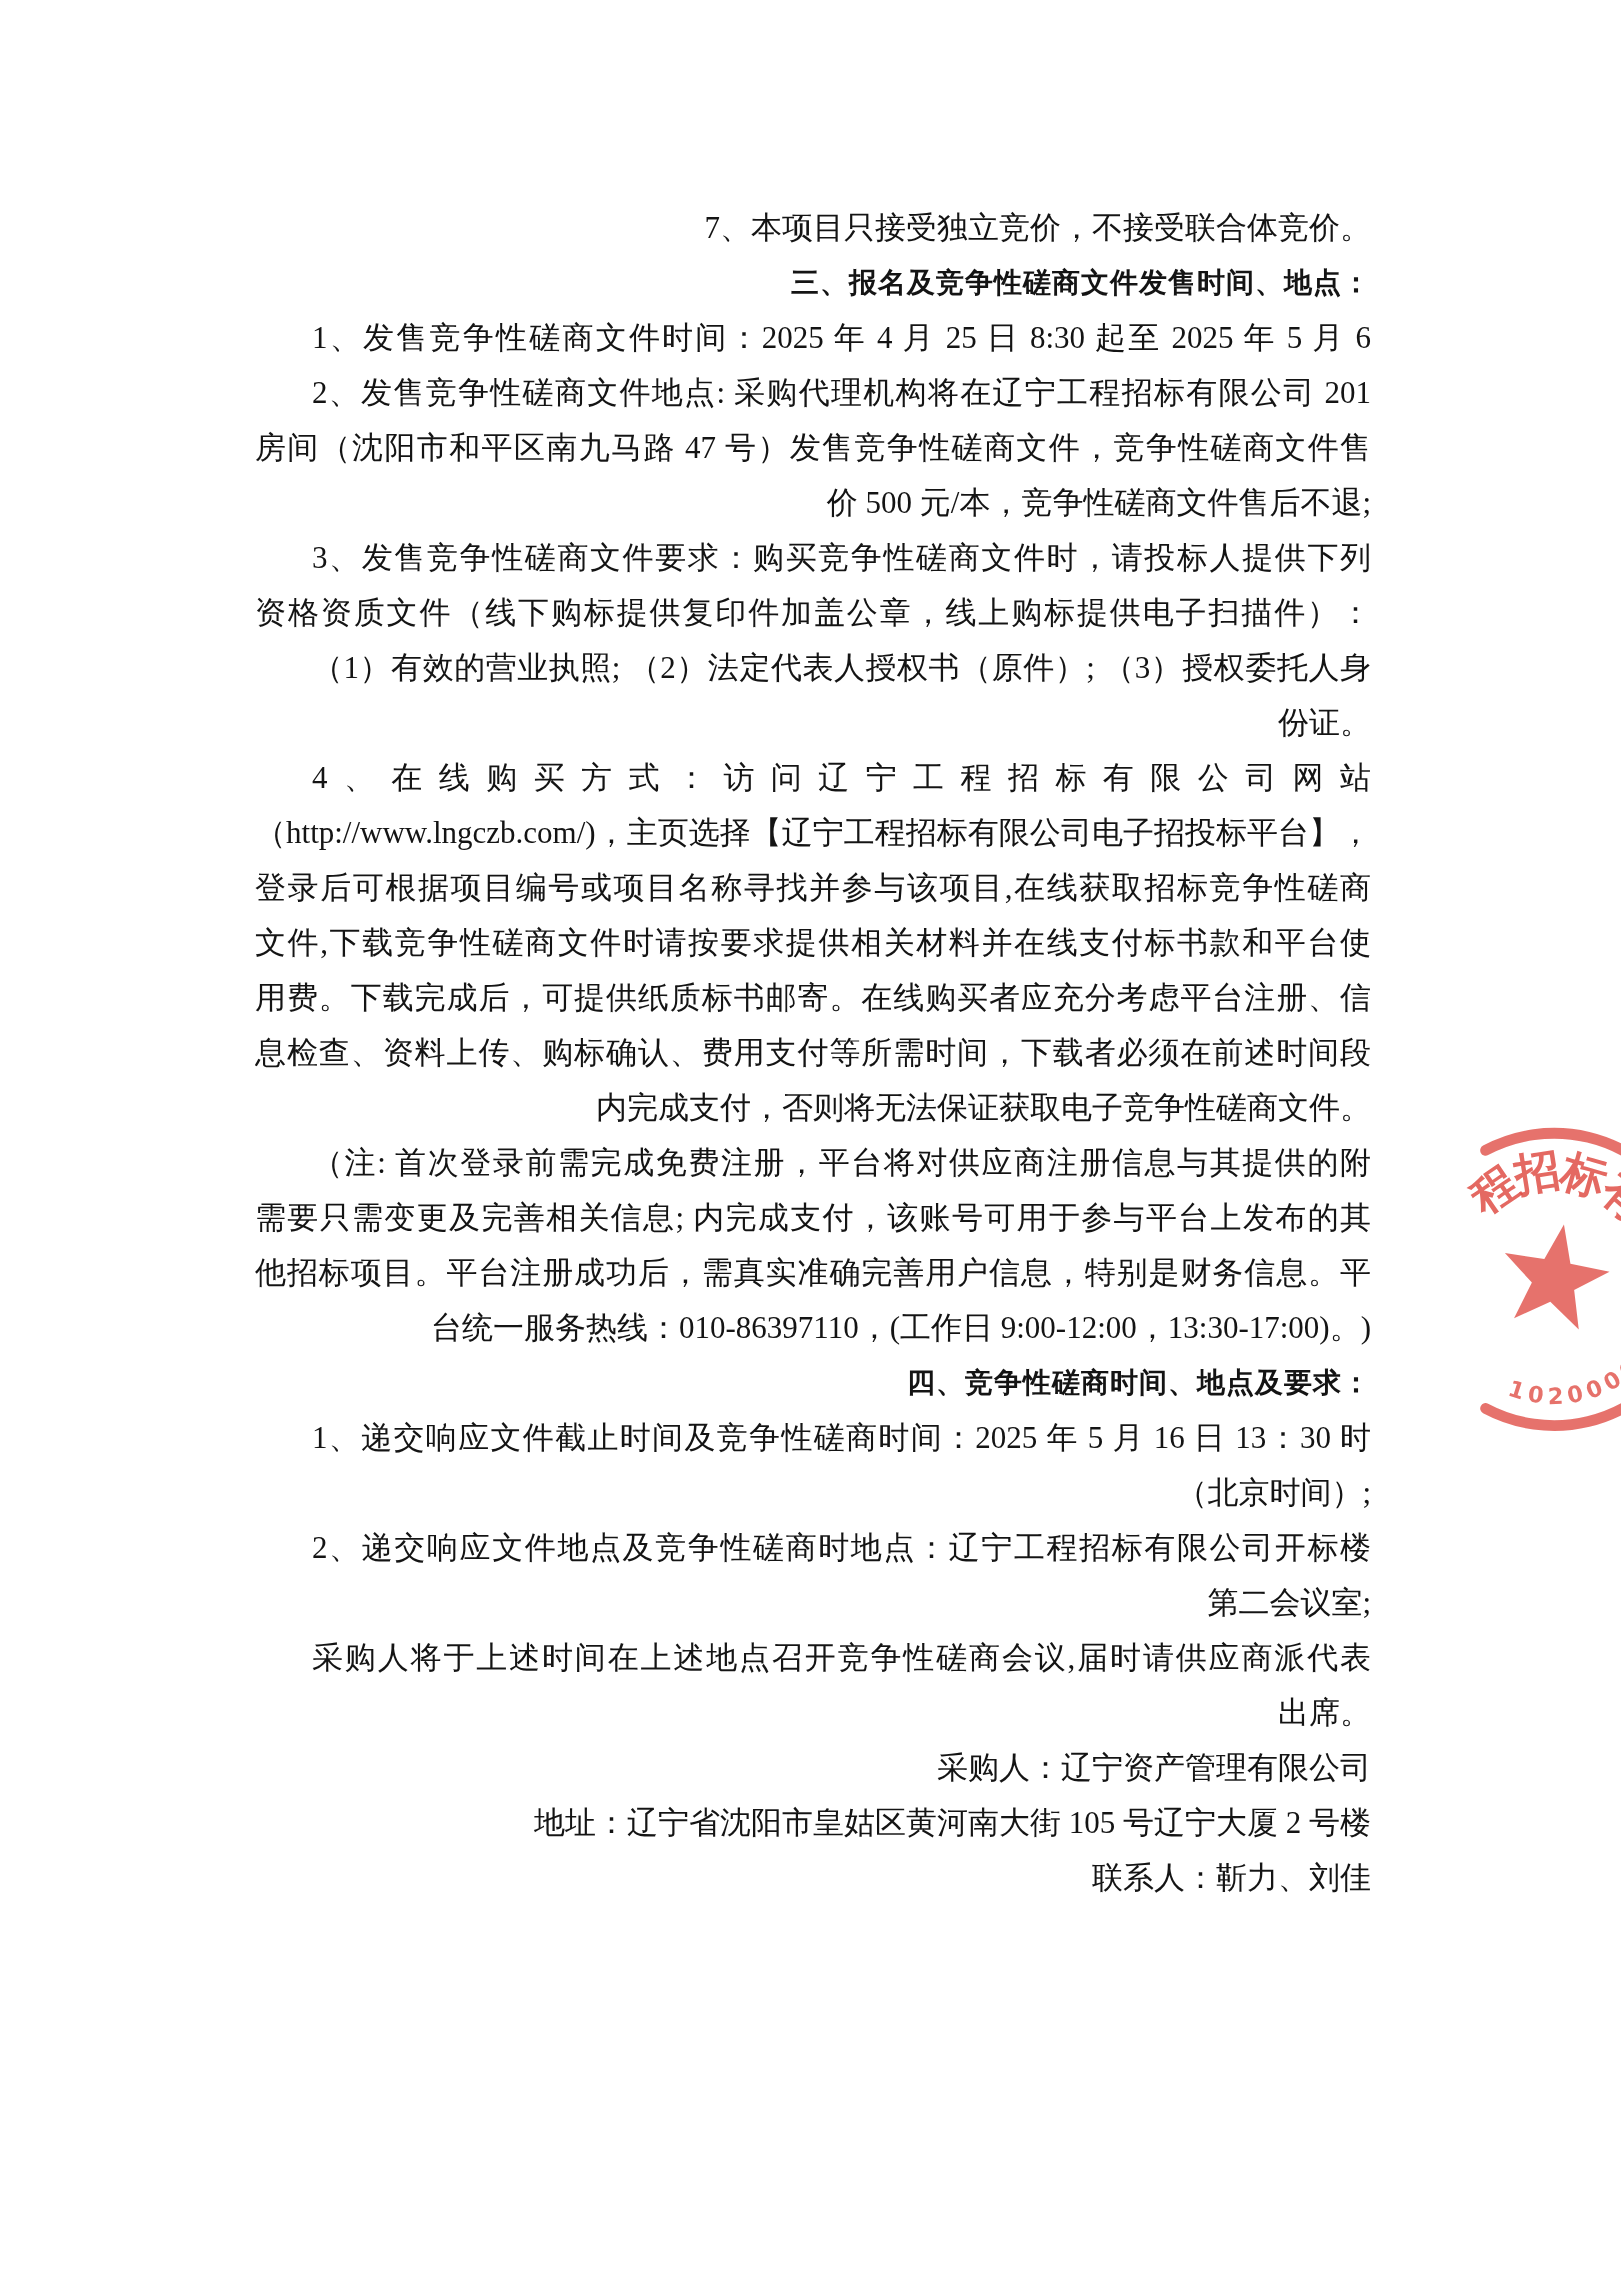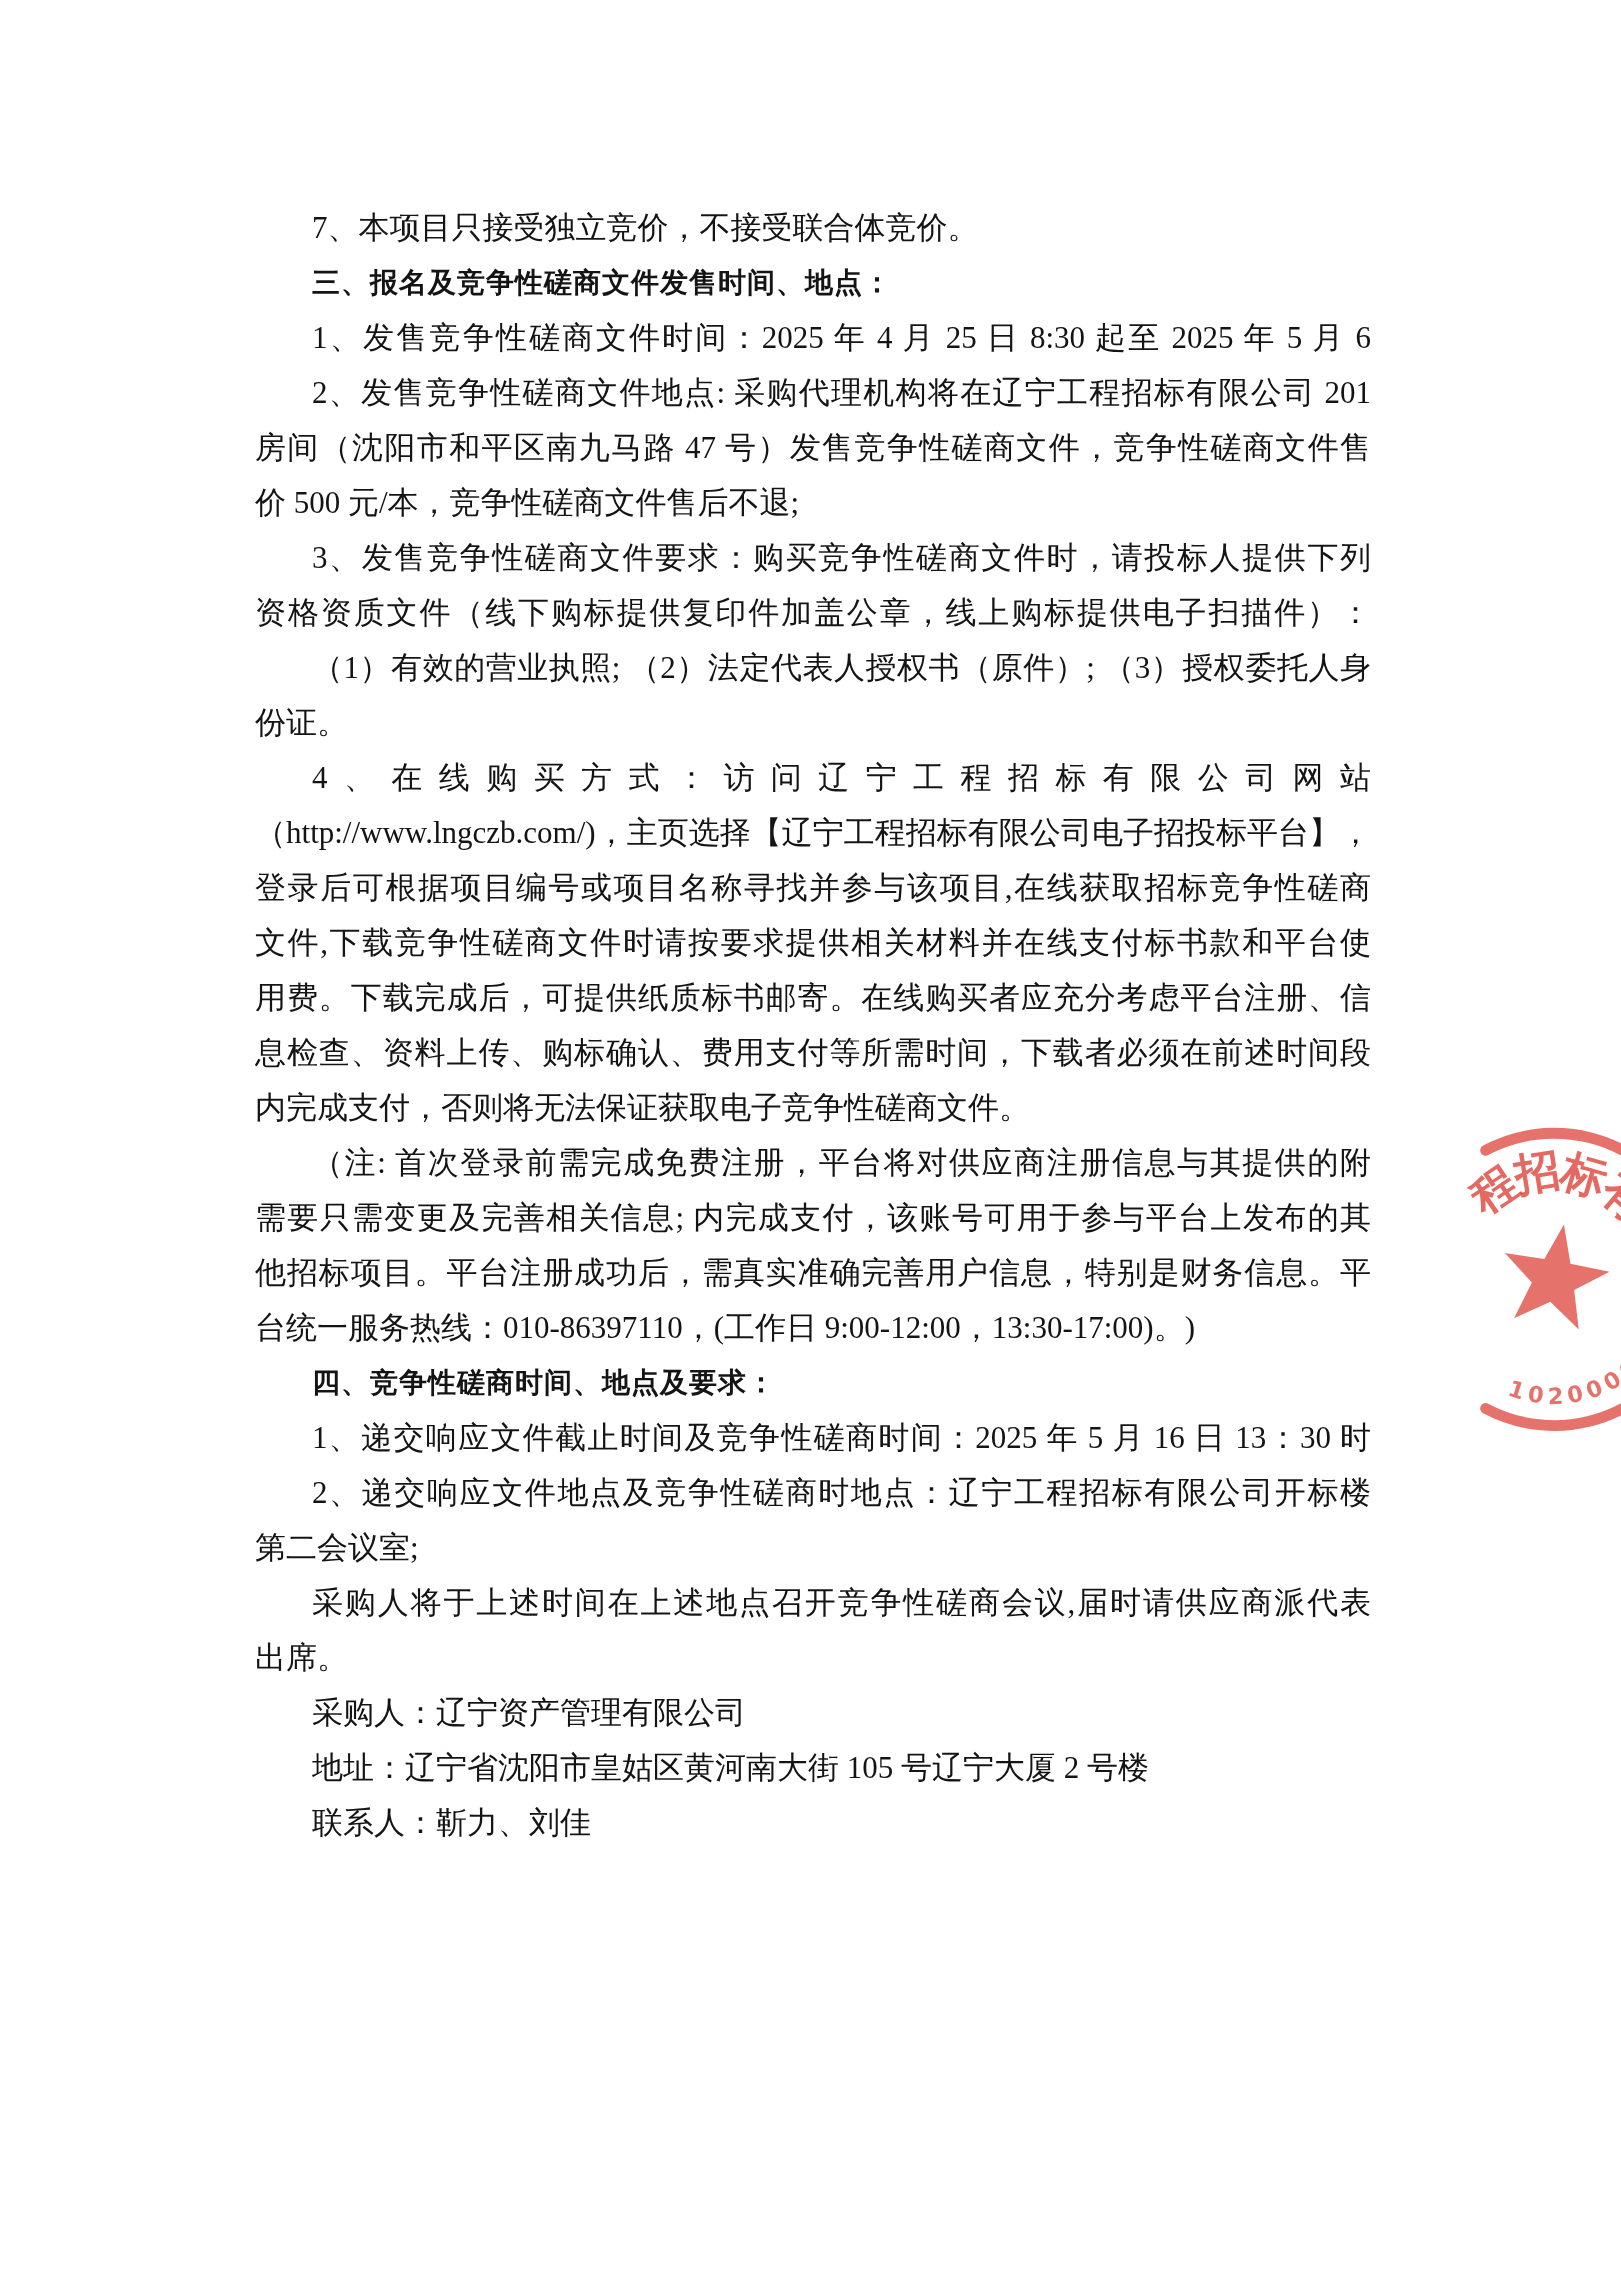--- a/index.html
+++ b/index.html
@@ -15,21 +15,21 @@
     position:absolute;
     left:255px;top:200px;
     width:1116px;
     font-size:31px;
   }
   .tline{
     height:55px;
     line-height:55px;
     white-space:normal;
     overflow:hidden;
-    text-align:left;
+    text-align:right;
   }
   .tline.indent{ padding-left:57px; }
   .tline.fill{
     text-align:justify;
     text-align-last:justify;
   }
   .tline.heading{
     font-family:"Liberation Sans","DejaVu Sans",sans-serif;
     font-weight:700;
     font-size:28px;
@@ -75,20 +75,21 @@
       <div class="tline fill">文件,下载竞争性磋商文件时请按要求提供相关材料并在线支付标书款和平台使</div>
       <div class="tline fill">用费。下载完成后，可提供纸质标书邮寄。在线购买者应充分考虑平台注册、信</div>
       <div class="tline fill">息检查、资料上传、购标确认、费用支付等所需时间，下载者必须在前述时间段</div>
       <div class="tline">内完成支付，否则将无法保证获取电子竞争性磋商文件。</div>
       <div class="tline indent fill">（注: 首次登录前需完成免费注册，平台将对供应商注册信息与其提供的附</div>
       <div class="tline fill">需要只需变更及完善相关信息; 内完成支付，该账号可用于参与平台上发布的其</div>
       <div class="tline fill">他招标项目。平台注册成功后，需真实准确完善用户信息，特别是财务信息。平</div>
       <div class="tline">台统一服务热线：010-86397110，(工作日 9:00-12:00，13:30-17:00)。)</div>
       <div class="tline heading indent">四、竞争性磋商时间、地点及要求：</div>
       <div class="tline indent fill">1、递交响应文件截止时间及竞争性磋商时间：2025 年 5 月 16 日 13：30 时</div>
+      <div class="tline">（北京时间）;</div>
       <div class="tline indent fill">2、递交响应文件地点及竞争性磋商时地点：辽宁工程招标有限公司开标楼</div>
       <div class="tline">第二会议室;</div>
       <div class="tline indent fill">采购人将于上述时间在上述地点召开竞争性磋商会议,届时请供应商派代表</div>
       <div class="tline">出席。</div>
       <div class="tline indent">采购人：辽宁资产管理有限公司</div>
       <div class="tline indent">地址：辽宁省沈阳市皇姑区黄河南大街 105 号辽宁大厦 2 号楼</div>
       <div class="tline indent">联系人：靳力、刘佳</div>
     </div>
 
   <div class="stamp">

